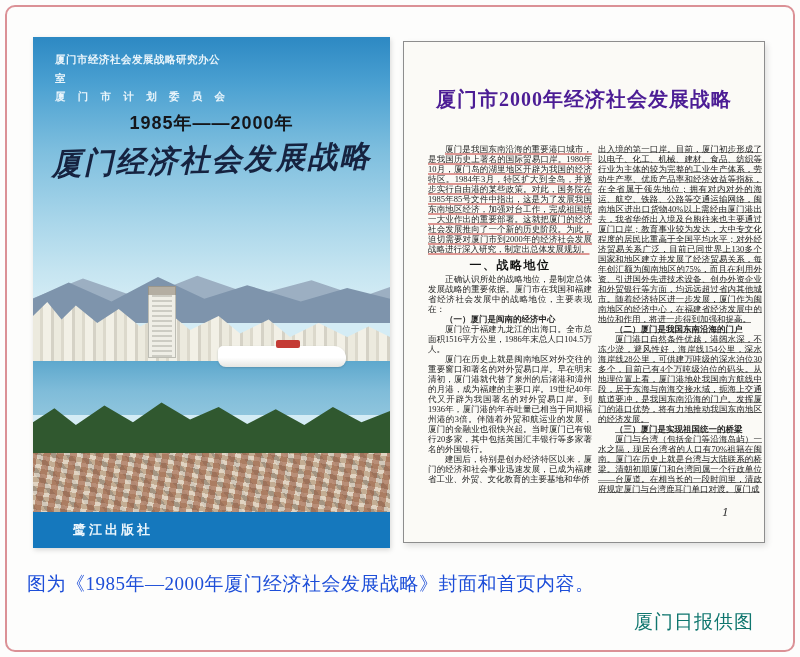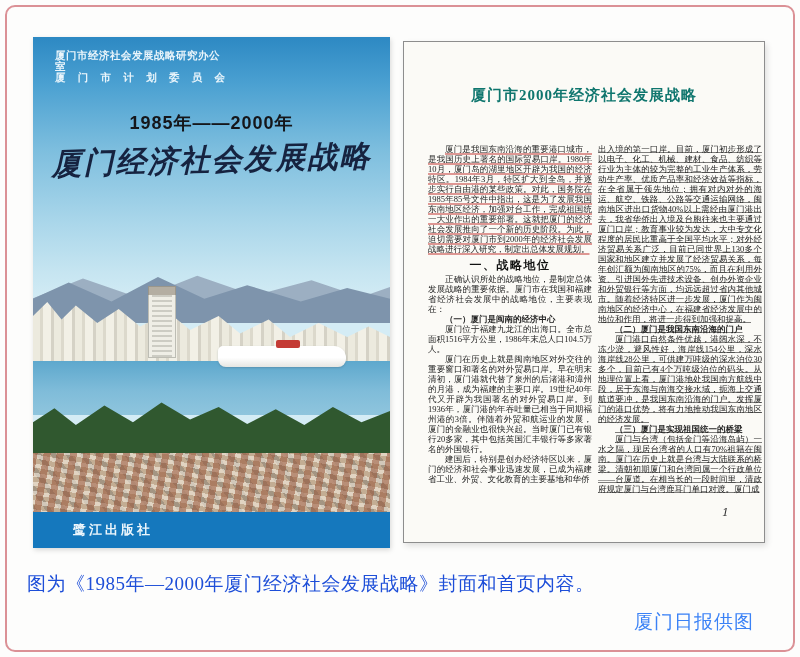--- a/index.html
+++ b/index.html
@@ -9,22 +9,22 @@
   }
   .frame-border{position:absolute;inset:5px;border:2px solid #db9196;border-radius:10px;pointer-events:none;}
 
   
   .cover{
     position:absolute;left:33px;top:37px;width:357px;height:511px;overflow:hidden;
     background:linear-gradient(180deg,#2d89c3 0%,#4aa0d1 9%,#7dbede 22%,#a9d6ea 36%,#c6e5f1 46%,#d4ecf5 52%);
     box-shadow:1px 2px 5px rgba(0,0,0,.15);
   }
   .cover-org{position:absolute;left:22px;top:13px;width:170px;color:#eaf5fb;font-weight:bold;
-    font-size:10.5px;line-height:11px;letter-spacing:.5px;}
-  .cover-org .l2{text-align:justify;text-align-last:justify;letter-spacing:0;}
+    font-size:10.5px;line-height:19px;letter-spacing:.5px;}
+  .cover-org .l2{text-align:justify;text-align-last:justify;letter-spacing:0;font-family:Liberation Mono, monospace;}
   .cover-years{position:absolute;left:0;right:0;top:74px;text-align:center;
     font-size:18px;font-weight:bold;color:#15161a;letter-spacing:1px;}
   .cover-title{position:absolute;left:0;right:0;top:103px;text-align:center;
     font-family:"DejaVu Serif",serif;font-style:italic;font-weight:bold;
     font-size:30px;color:#162340;letter-spacing:2px;transform:rotate(-1.5deg);}
   .mtn2{position:absolute;left:0;top:222px;width:100%;height:56px;background:#9cafc2;
     clip-path:polygon(0 100%,0 70%,14% 35%,30% 70%,46% 30%,62% 65%,78% 38%,92% 68%,100% 50%,100% 100%);}
   .mtn1{position:absolute;left:0;top:232px;width:100%;height:54px;background:#7e94ac;
     clip-path:polygon(0 100%,0 55%,10% 25%,22% 60%,35% 15%,48% 55%,60% 30%,75% 60%,88% 35%,100% 55%,100% 100%);}
   .cityband{position:absolute;left:0;top:258px;width:100%;height:70px;
@@ -50,40 +50,40 @@
       repeating-linear-gradient(10deg,rgba(255,250,240,.5) 0 4px,rgba(0,0,0,0) 4px 9px),
       repeating-linear-gradient(55deg,rgba(105,105,100,.35) 0 5px,rgba(0,0,0,0) 5px 12px);}
   .publisher-band{position:absolute;left:0;top:475px;width:100%;height:36px;background:#1578bd;
     display:flex;align-items:center;padding-left:40px;box-sizing:border-box;}
   .publisher-band span{color:#ecf6fc;font-size:13px;font-weight:bold;letter-spacing:3px;}
 
   
   .page{position:absolute;left:403px;top:41px;width:360px;height:500px;
     background:#fbfaf6;border:1px solid #8d8d8d;box-shadow:2px 3px 6px rgba(0,0,0,.12);}
   .page-title{position:absolute;top:44px;left:0;right:0;margin:0;text-align:center;
-    font-family:"Liberation Serif",serif;font-weight:bold;font-size:15px;color:#0f766e;letter-spacing:1px;}
+    font-family:"Liberation Serif",serif;font-weight:bold;font-size:20px;color:#4c1d95;letter-spacing:1px;}
   .colwrap{position:absolute;top:70px;height:420px;overflow:visible;margin-top:32px;}
   .colwrap.c1{left:24px;width:164px;}
   .colwrap.c2{left:194px;width:166px;text-decoration:underline;}
   .colinner{width:328px;transform:scale(.5);transform-origin:0 0;
     font-family:"Liberation Serif",serif;font-size:17px;line-height:20px;color:#222;text-align:justify;}
   .colinner p{margin:0;text-indent:2em;}
   .colinner p.noindent{text-indent:0;}
   .colinner p.hl{text-decoration:underline;text-decoration-color:#c23430;
     text-decoration-thickness:2px;text-underline-offset:4px;}
   .colinner h3.sec{text-align:center;font-size:24px;margin:12px 0 8px;letter-spacing:3px;color:#111;}
   .colinner p.sub{font-weight:bold;}
   .page-num{position:absolute;left:318px;top:464px;font-family:"DejaVu Serif",serif;
     font-style:italic;font-size:11px;color:#333;}
 
   
   .caption{position:absolute;left:27px;top:571px;font-family:"Liberation Serif",serif;
     font-size:19px;color:#1d4ed8;letter-spacing:.5px;}
   .credit{position:absolute;right:46px;top:609px;font-family:"Liberation Serif",serif;
-    font-size:19px;color:#3b82f6;letter-spacing:1px;}
+    font-size:19px;color:#0f766e;letter-spacing:1px;}
 </style>
 </head>
 <body>
 
 <div class="frame-border"></div>
 
 <div class="cover">
   <div class="cover-org">
     <div class="l1">厦门市经济社会发展战略研究办公室</div>
     <div class="l2">厦 门 市 计 划 委 员 会</div>

